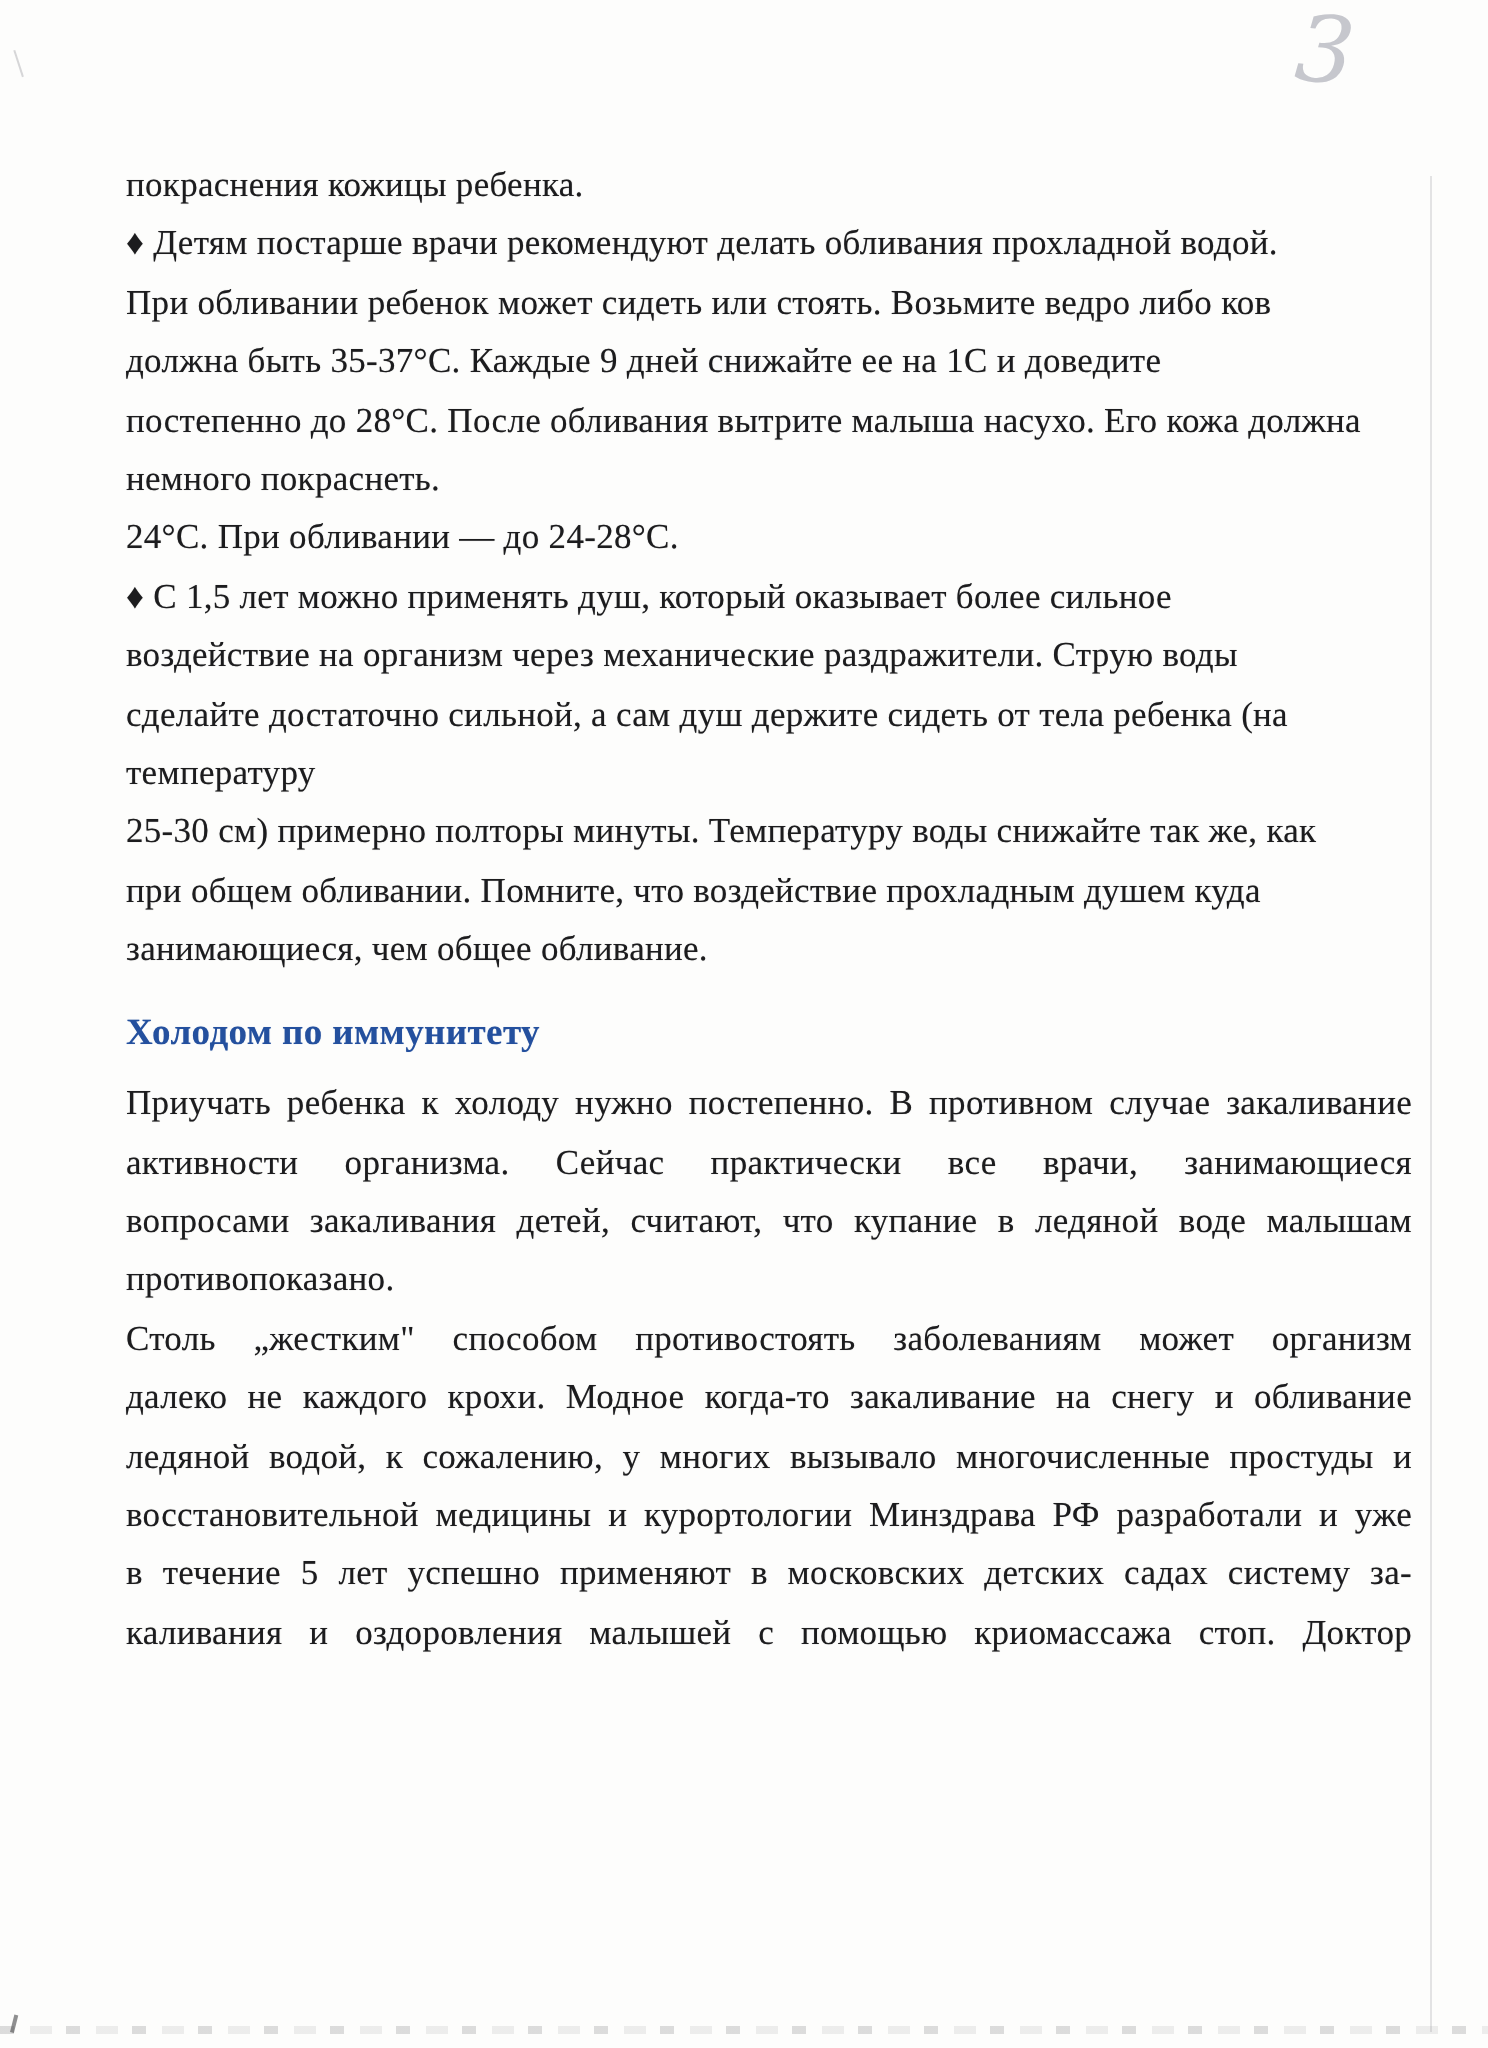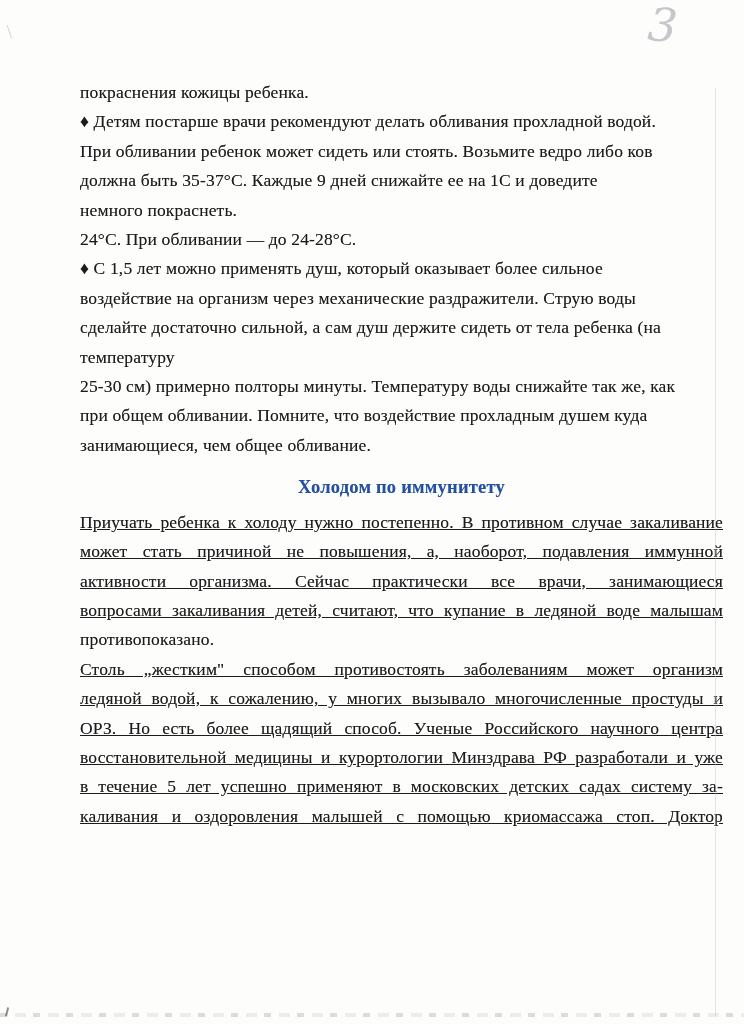--- a/index.html
+++ b/index.html
@@ -21,43 +21,41 @@
     font-family: "DejaVu Serif", serif;
     font-style: italic;
     font-weight: 400;
     font-size: 46px;
     color: var(--pencil, #c6c7cd);
     transform: rotate(5deg);
     user-select: none;
   }
   .text-block {
     position: absolute;
-    left: 80px; top: 78px;
+    left: 63px; top: 78px;
     width: 643px;
   }
   .line {
     font-size: 17.5px;
     line-height: 29.4px;
     color: var(--ink, #1c1c1e);
     letter-spacing: 0.15px;
     white-space: nowrap;
     text-shadow: 0 0 0.4px rgba(20,20,20,0.45);
   }
   .line.just {
     white-space: normal;
     text-align: justify;
     text-align-last: justify;
-    text-decoration: underline;
   }
   .heading {
     margin: 13px 0 5px 0;
     font-size: 18.5px;
     line-height: 29.4px;
     font-weight: bold;
-    text-align: center;
     color: var(--heading, #24509e);
     letter-spacing: 0.2px;
     text-shadow: 0 0 0.4px rgba(36,80,158,0.4);
   }
   
   .scan-right-line {
     position: absolute;
     left: 715px; top: 88px;
     width: 1px; height: 928px;
     background: rgba(195,195,200,0.45);
@@ -97,42 +95,42 @@
   <div class="pagenum">3</div>
 
   <div class="scan-topleft-mark"></div>
 
   <main class="text-block">
     <div>
         <div class="line">покраснения кожицы ребенка.</div>
         <div class="line">♦ Детям постарше врачи рекомендуют делать обливания прохладной водой.</div>
         <div class="line">При обливании ребенок может сидеть или стоять. Возьмите ведро либо ков</div>
         <div class="line">должна быть 35-37°С. Каждые 9 дней снижайте ее на 1С и доведите</div>
+        <div class="line">постепенно до 28°С. После обливания вытрите малыша насухо. Его кожа должна</div>
         <div class="line">немного покраснеть.</div>
         <div class="line">24°С. При обливании — до 24-28°С.</div>
         <div class="line">♦ С 1,5 лет можно применять душ, который оказывает более сильное</div>
         <div class="line">воздействие на организм через механические раздражители. Струю воды</div>
         <div class="line">сделайте достаточно сильной, а сам душ держите сидеть от тела ребенка (на</div>
         <div class="line">температуру</div>
         <div class="line">25-30 см) примерно полторы минуты. Температуру воды снижайте так же, как</div>
         <div class="line">при общем обливании. Помните, что воздействие прохладным душем куда</div>
         <div class="line">занимающиеся, чем общее обливание.</div>
       </div>
 
     <h2 class="heading">Холодом по иммунитету</h2>
 
     <div>
         <div class="line just">Приучать ребенка к холоду нужно постепенно. В противном случае закаливание</div>
-        <div class="line just">может стать причиной не повышения, а, наоборот, подавления иммунной</div>
         <div class="line just">активности организма. Сейчас практически все врачи, занимающиеся</div>
         <div class="line just">вопросами закаливания детей, считают, что купание в ледяной воде малышам</div>
         <div class="line">противопоказано.</div>
         <div class="line just">Столь „жестким" способом противостоять заболеваниям может организм</div>
+        <div class="line just">далеко не каждого крохи. Модное когда-то закаливание на снегу и обливание</div>
         <div class="line just">ледяной водой, к сожалению, у многих вызывало многочисленные простуды и</div>
-        <div class="line just">ОРЗ. Но есть более щадящий способ. Ученые Российского научного центра</div>
         <div class="line just">восстановительной медицины и курортологии Минздрава РФ разработали и уже</div>
         <div class="line just">в течение 5 лет успешно применяют в московских детских садах систему за-</div>
         <div class="line just">каливания и оздоровления малышей с помощью криомассажа стоп. Доктор</div>
       </div>
   </main>
 
   <div class="scan-right-line"></div>
   <div class="scan-bottom-edge"></div>
   <div class="scan-corner-mark"></div>
 

